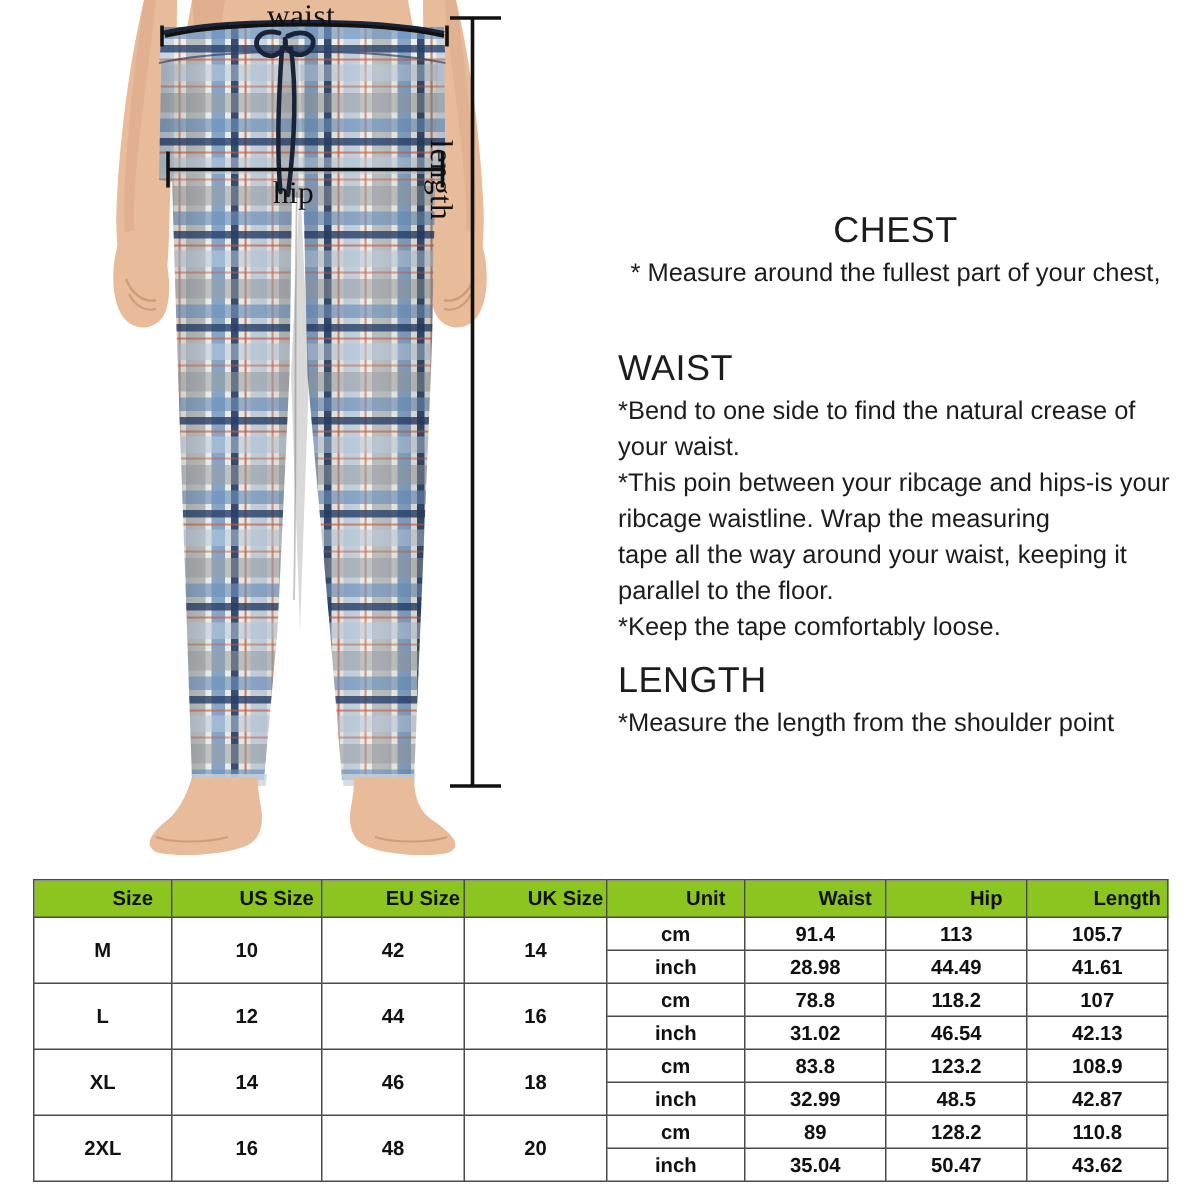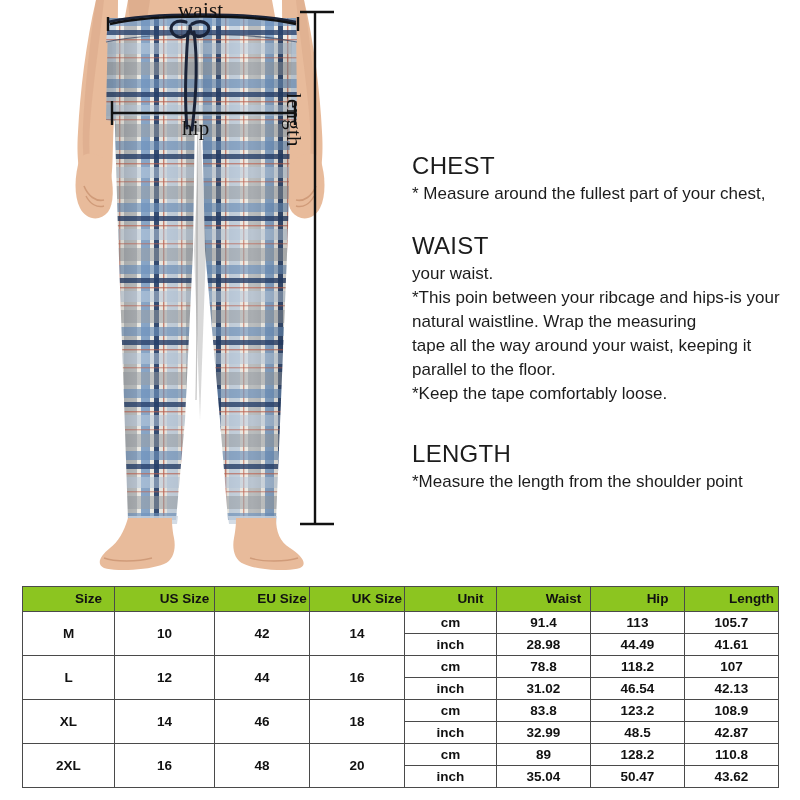--- a/index.html
+++ b/index.html
@@ -71,21 +71,21 @@
     letter-spacing: .3px;
     margin: 0 0 2px 0;
     line-height: 1.15;
   }
   .guide-line {
     font-size: 17px;
     line-height: 1.42;
     color: #1c1c1c;
     margin: 0;
   }
-  #block-chest  { position: absolute; left: 0; top: 152px; width: 370px; }
+  #block-chest  { position: absolute; left: 0; top: 140px; width: 370px; text-align: center; }
   #block-waist  { position: absolute; left: 0; top: 232px; width: 375px; }
   #block-length { position: absolute; left: 0; top: 440px; width: 360px; }
 
   
   #size-table-wrap {
     position: absolute;
     left: 22px; top: 586px;
     width: 756px;
   }
   table.size-table {
@@ -276,23 +276,24 @@
 
   <div id="guide-panel">
 
     <div class="guide-block" id="block-chest">
       <h2 class="guide-heading">CHEST</h2>
       <p class="guide-line">* Measure around the fullest part of your chest,</p>
     </div>
 
     <div class="guide-block" id="block-waist">
       <h2 class="guide-heading">WAIST</h2>
+      <p class="guide-line">*Bend to one side to find the natural crease of</p>
       <p class="guide-line">your waist.</p>
       <p class="guide-line">*This poin between your ribcage and hips-is your</p>
-      <p class="guide-line">natural waistline. Wrap the measuring</p>
+      <p class="guide-line">ribcage waistline. Wrap the measuring</p>
       <p class="guide-line">tape all the way around your waist, keeping it</p>
       <p class="guide-line">parallel to the floor.</p>
       <p class="guide-line">*Keep the tape comfortably loose.</p>
     </div>
 
     <div class="guide-block" id="block-length">
       <h2 class="guide-heading">LENGTH</h2>
       <p class="guide-line">*Measure the length from the shoulder point</p>
     </div>
 

